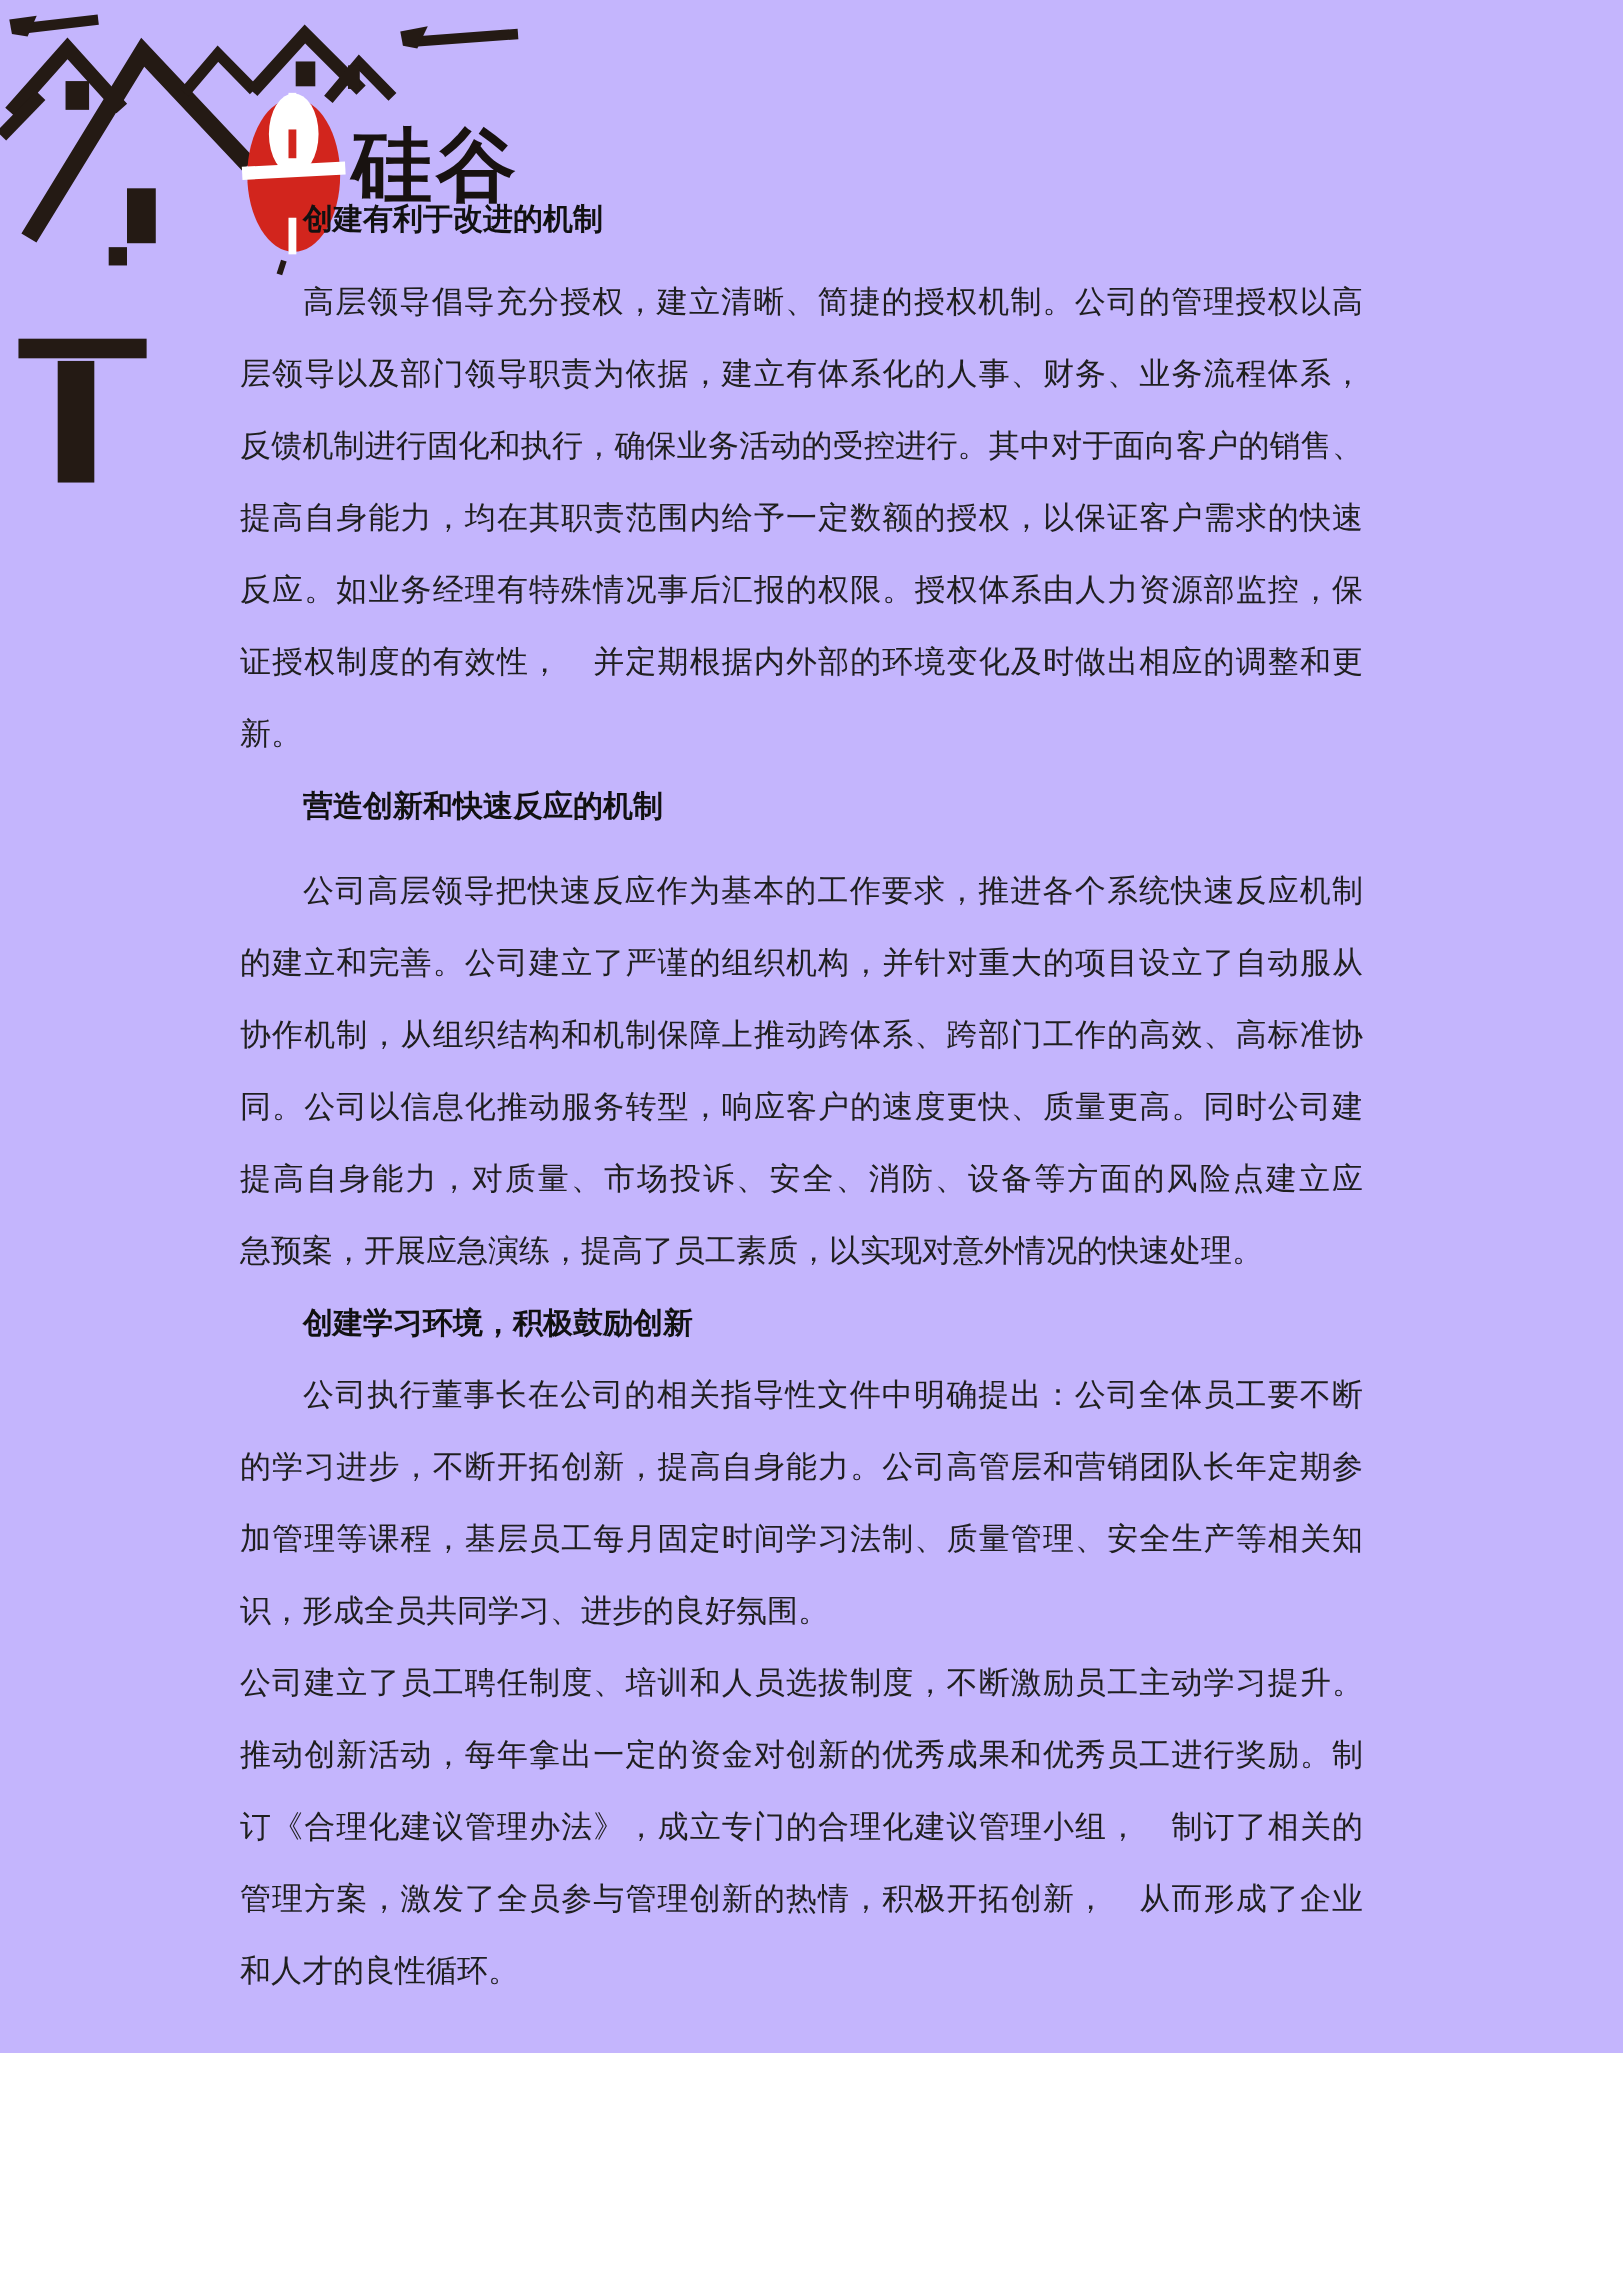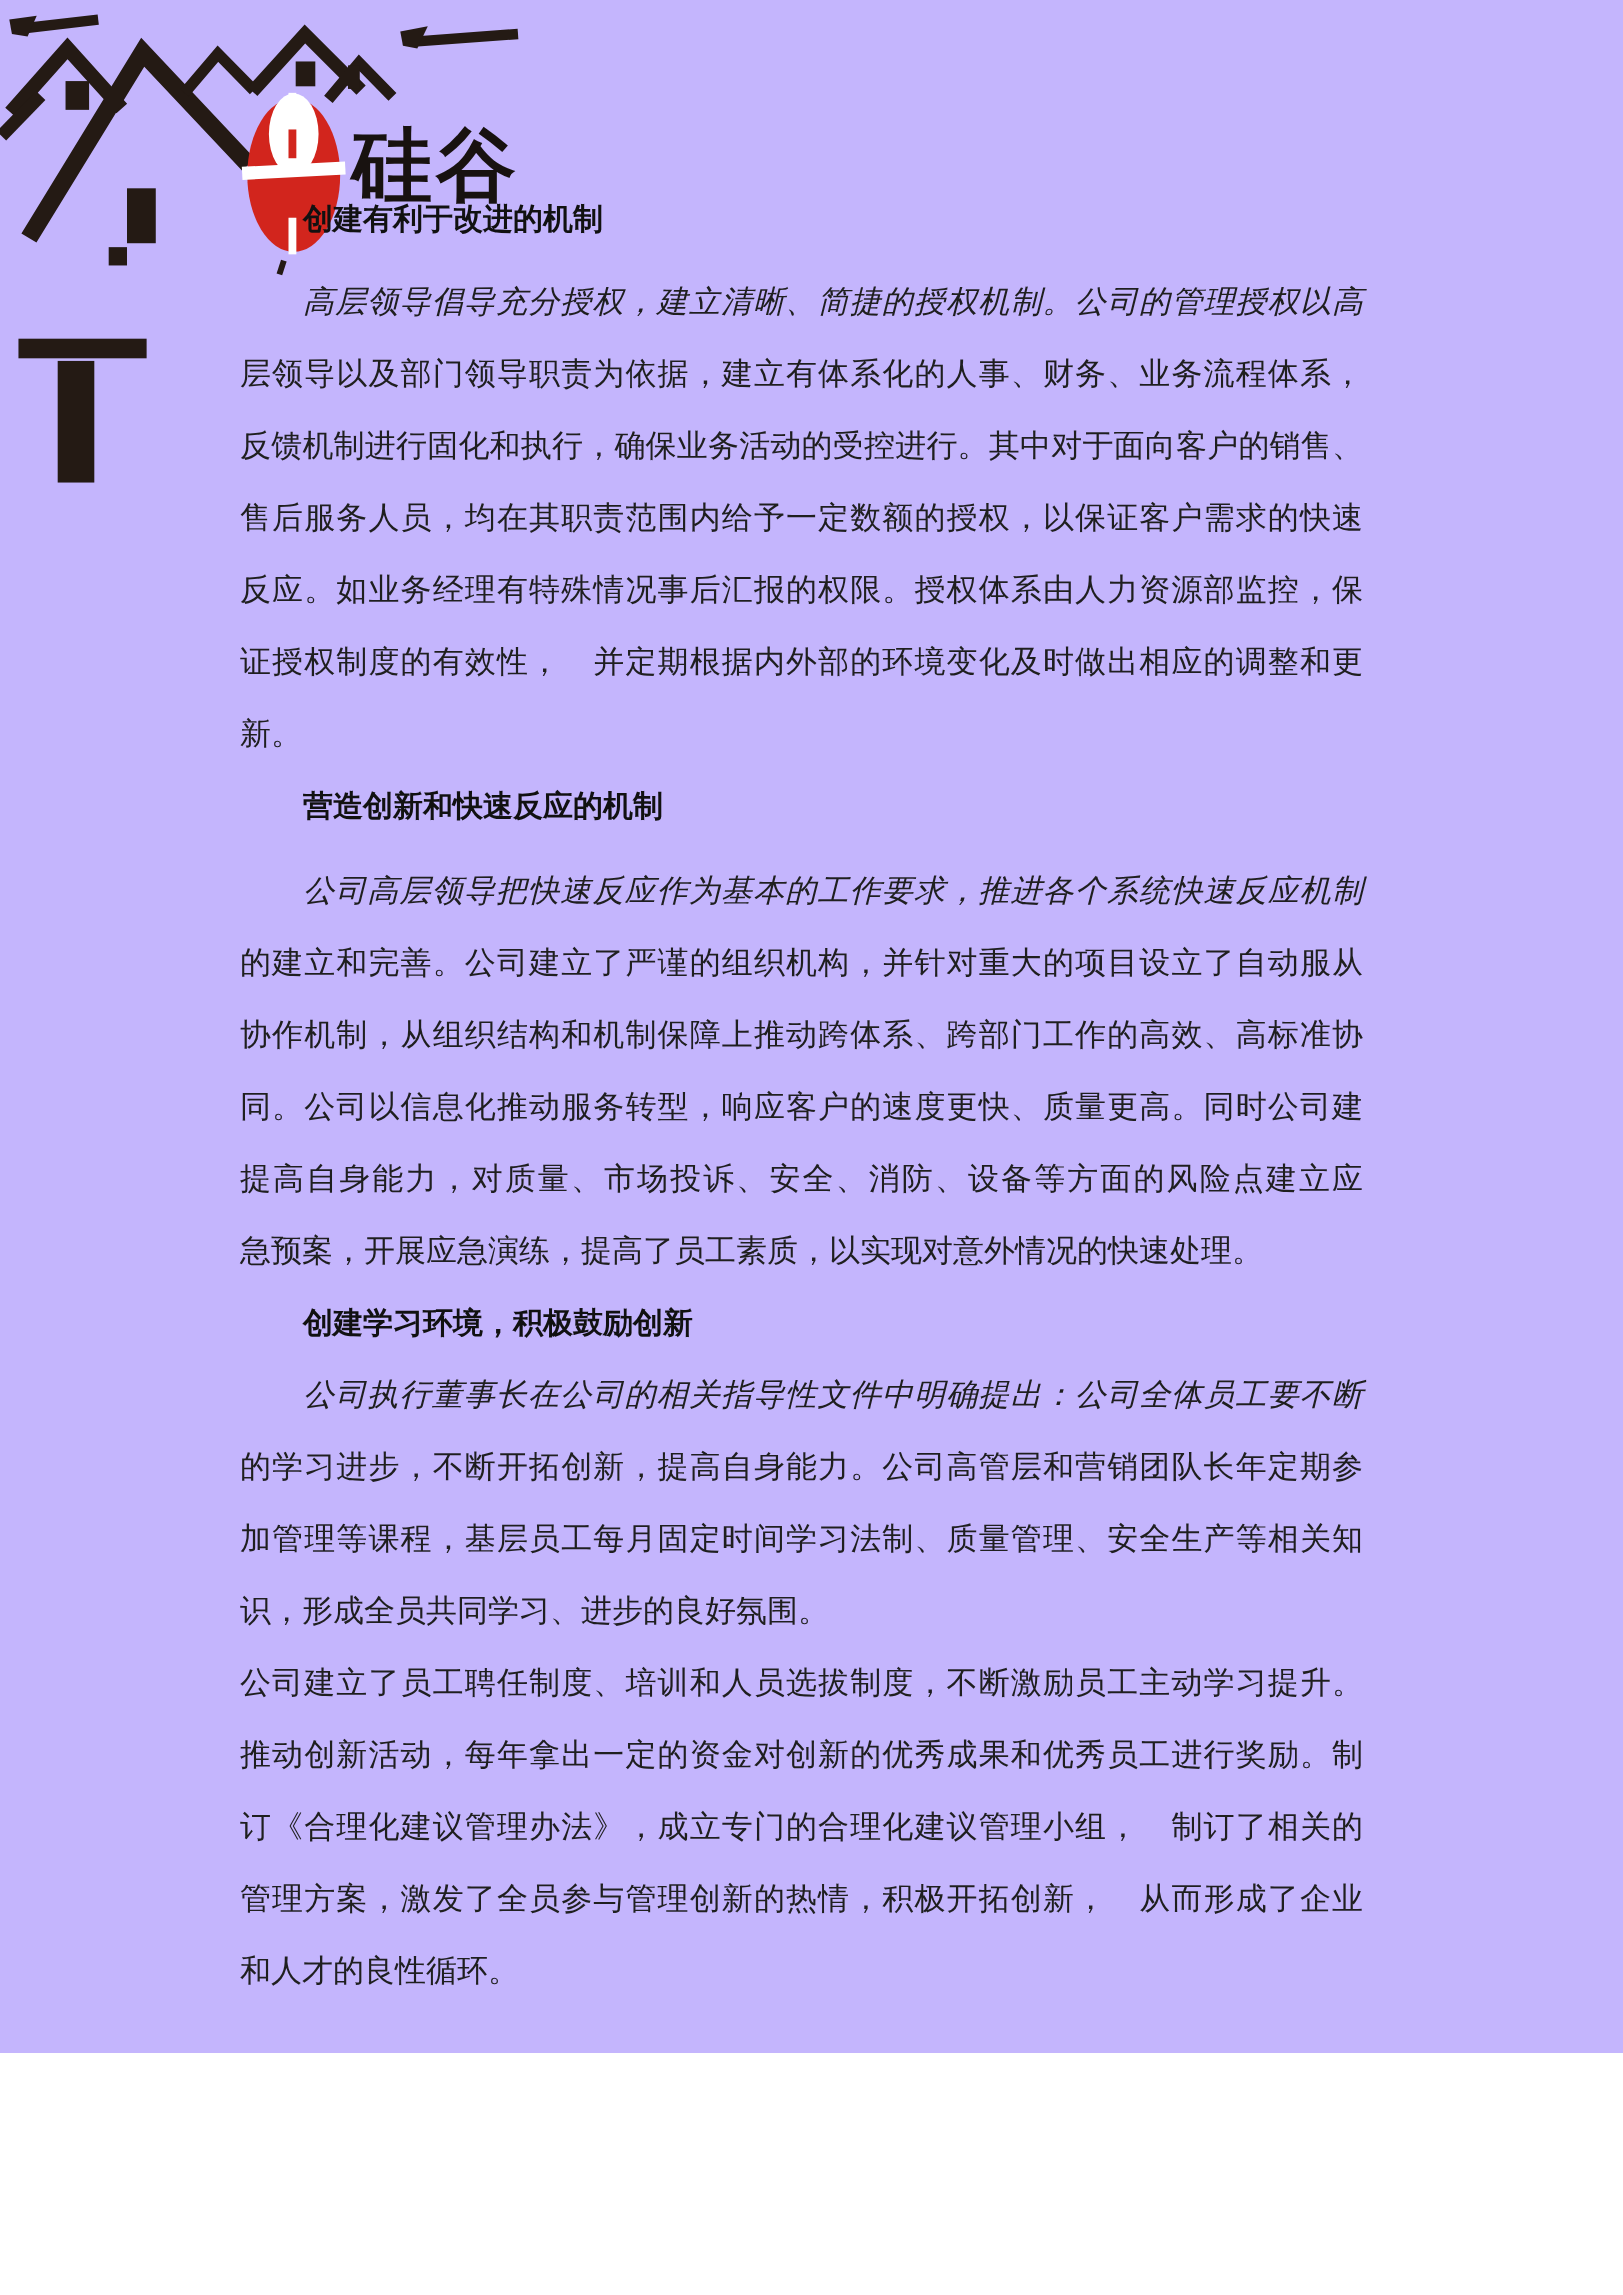--- a/index.html
+++ b/index.html
@@ -31,21 +31,21 @@
   }
   .para{margin:0;}
   .p1{margin-top:10.5px;}
   .p2{margin-top:13px;}
   .ln{height:72px;white-space:nowrap;}
   .ln.j{
     white-space:normal;
     text-align:justify;
     text-align-last:justify;
   }
-  .ln.ind{padding-left:63px;font-style:italic;}
+  .ln.ind{padding-left:63px;}
   .footer{
     position:absolute;left:0;top:2224px;width:1623px;
     text-align:center;font-size:25px;color:#333333;
     font-family:"Liberation Serif", serif;
     padding-left:36px;
   }
 </style>
 </head>
 <body>
 
@@ -100,21 +100,21 @@
     <div class="brand">硅谷</div>
   </div>
 
   <div class="content">
 
     <div class="hd">创建有利于改进的机制</div>
     <div class="para p1">
       <div class="ln j ind">高层领导倡导充分授权，建立清晰、简捷的授权机制。公司的管理授权以高</div>
       <div class="ln j">层领导以及部门领导职责为依据，建立有体系化的人事、财务、业务流程体系，</div>
       <div class="ln j">反馈机制进行固化和执行，确保业务活动的受控进行。其中对于面向客户的销售、</div>
-      <div class="ln j">售后服务人员，均在其职责范围内给予一定数额的授权，以保证客户需求的快速</div>
+      <div class="ln j">提高自身能力，均在其职责范围内给予一定数额的授权，以保证客户需求的快速</div>
       <div class="ln j">反应。如业务经理有特殊情况事后汇报的权限。授权体系由人力资源部监控，保</div>
       <div class="ln j">证授权制度的有效性，　并定期根据内外部的环境变化及时做出相应的调整和更</div>
       <div class="ln">新。</div>
     </div>
 
     <div class="hd">营造创新和快速反应的机制</div>
     <div class="para p2">
       <div class="ln j ind">公司高层领导把快速反应作为基本的工作要求，推进各个系统快速反应机制</div>
       <div class="ln j">的建立和完善。公司建立了严谨的组织机构，并针对重大的项目设立了自动服从</div>
       <div class="ln j">协作机制，从组织结构和机制保障上推动跨体系、跨部门工作的高效、高标准协</div>

